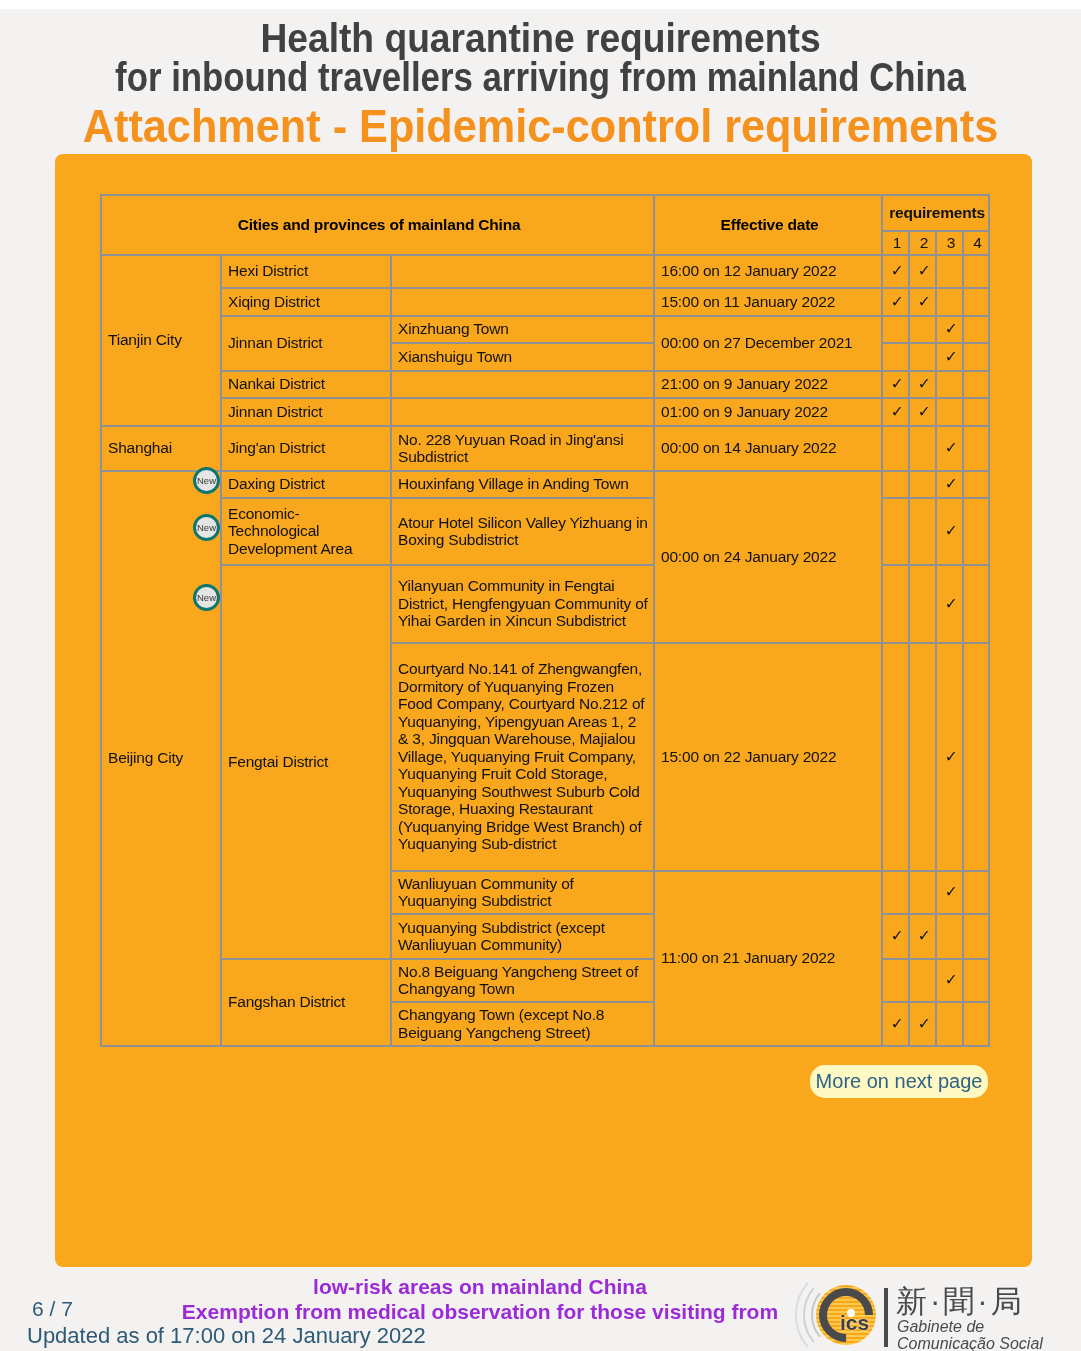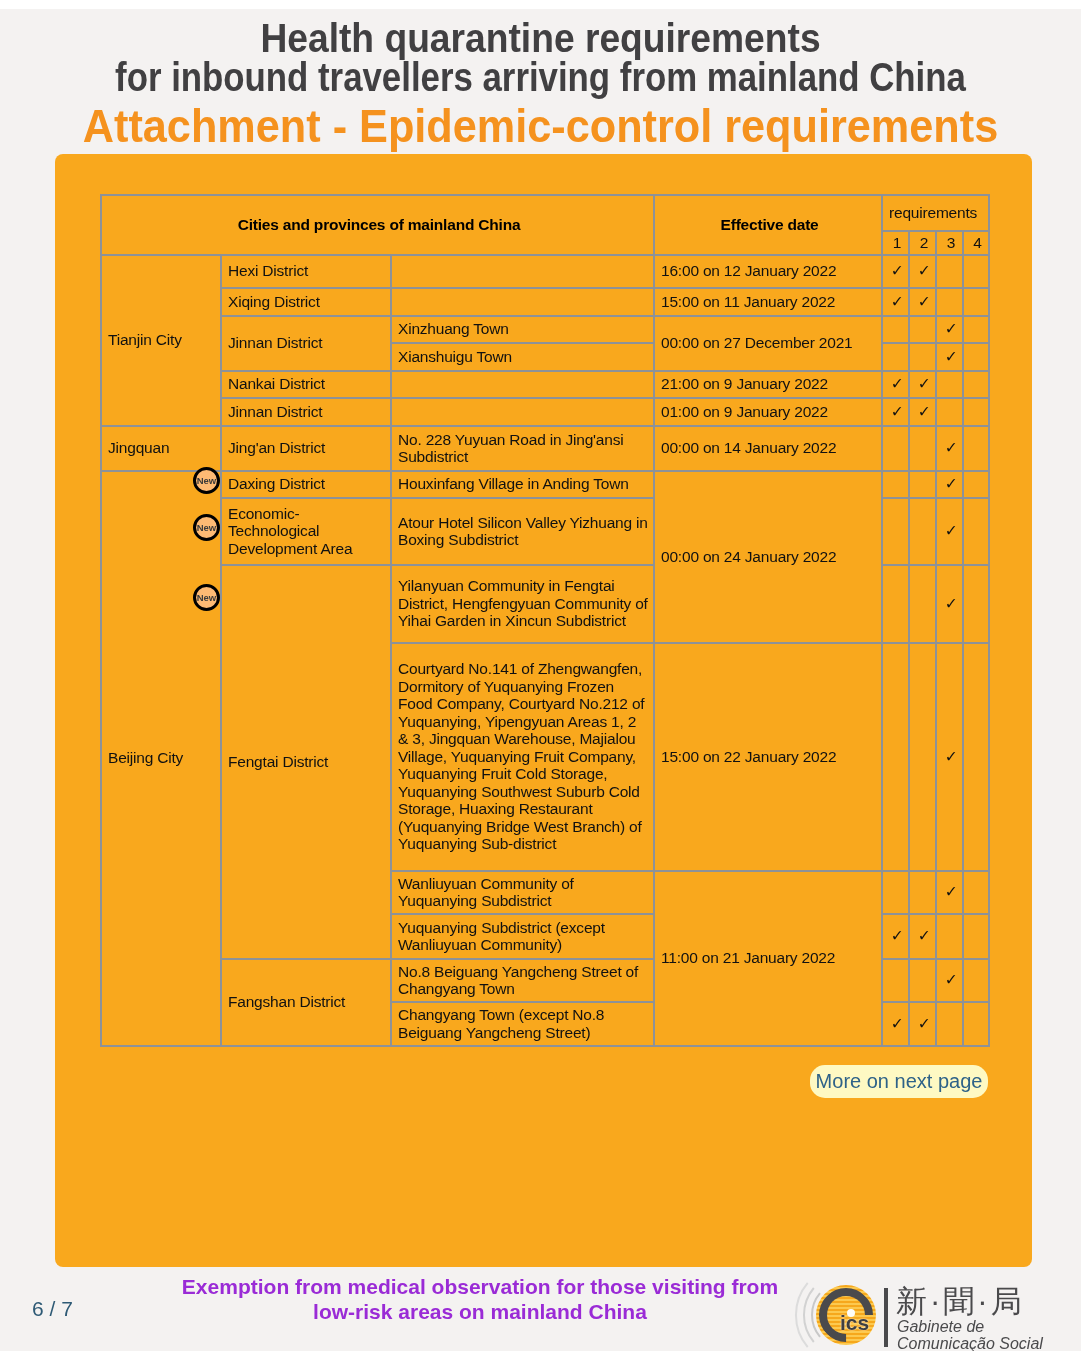--- a/index.html
+++ b/index.html
@@ -26,30 +26,30 @@
   table.req{
     position:absolute;left:45px;top:40px;
     border-collapse:collapse;table-layout:fixed;width:888px;
   }
   table.req td{
     border:2px solid #8E9298;vertical-align:middle;
     font-size:15.5px;line-height:17.5px;letter-spacing:-0.2px;
     padding:2px 3px 2px 6px;word-wrap:break-word;
   }
   td.hdr{font-weight:bold;text-align:center;font-size:18px;padding:2px;color:#000;}
-  td.hdr-small{font-weight:normal;text-align:left;font-size:15px;padding:1px;}
+  td.hdr-small{font-weight:bold;text-align:center;font-size:15px;padding:1px;}
   td.num{text-align:center;font-size:15px;padding:1px;}
   td.chk{text-align:center;font-size:15px;font-weight:600;padding:0;}
   td.city{padding-left:7px;}
   
   .badge{
     position:absolute;width:21px;height:21px;border-radius:50%;
-    background:#fdba74;border:3px solid #000000;
+    background:#e5e5e5;border:3px solid #0f766e;
     display:flex;align-items:center;justify-content:center;
-    font-size:9.5px;color:#3a3a3a;left:138px;font-weight:bold;
+    font-size:9.5px;color:#3a3a3a;left:138px;
   }
   
   .more-btn{
     position:absolute;left:755px;top:911px;width:178px;height:33px;
     background:#fef9c3;border-radius:15px;
     display:flex;align-items:center;justify-content:center;
     font-size:20px;color:#2E6288;
   }
   
   .note{
@@ -164,21 +164,21 @@
           <td>Jinnan District</td>
           <td></td>
           <td>01:00 on 9 January 2022</td>
           <td class="chk">✓</td>
           <td class="chk">✓</td>
           <td class="chk"></td>
           <td class="chk"></td>
         </tr>
 
         <tr style="height:45px">
-          <td class="city">Jingquan</td>
+          <td class="city">Shanghai</td>
           <td>Jing'an District</td>
           <td>No. 228 Yuyuan Road in Jing'ansi Subdistrict</td>
           <td>00:00 on 14 January 2022</td>
           <td class="chk"></td>
           <td class="chk"></td>
           <td class="chk">✓</td>
           <td class="chk"></td>
         </tr>
 
         <tr style="height:27px">
@@ -249,25 +249,26 @@
     </table>
 
     <div class="badge" style="top:313px">New</div>
     <div class="badge" style="top:360px">New</div>
     <div class="badge" style="top:430px">New</div>
 
     <div class="more-btn">More on next page</div>
   </div>
 
   <div class="note">
+    <div>low-risk areas on mainland China</div>
     <div>Exemption from medical observation for those visiting from</div>
-    <div>low-risk areas on mainland China</div>
   </div>
 
   <div class="page-num">6 / 7</div>
+  <div class="updated">Updated as of 17:00 on 24 January 2022</div>
 
   <svg class="arcs" width="75" height="90">
     <path d="M 44 66.9 A 34 34 0 0 1 44 23.1" fill="none" stroke="#c8c8c8" stroke-width="2"></path>
     <path d="M 37.8 72 A 42 42 0 0 1 37.8 18" fill="none" stroke="#d2d2d2" stroke-width="2"></path>
     <path d="M 31.7 77.2 A 50 50 0 0 1 31.7 12.8" fill="none" stroke="#dcdcdc" stroke-width="2"></path>
   </svg>
 
   <div class="gcs-circle">
     <div class="c-arc"></div>
     <div class="c-dot"></div>

